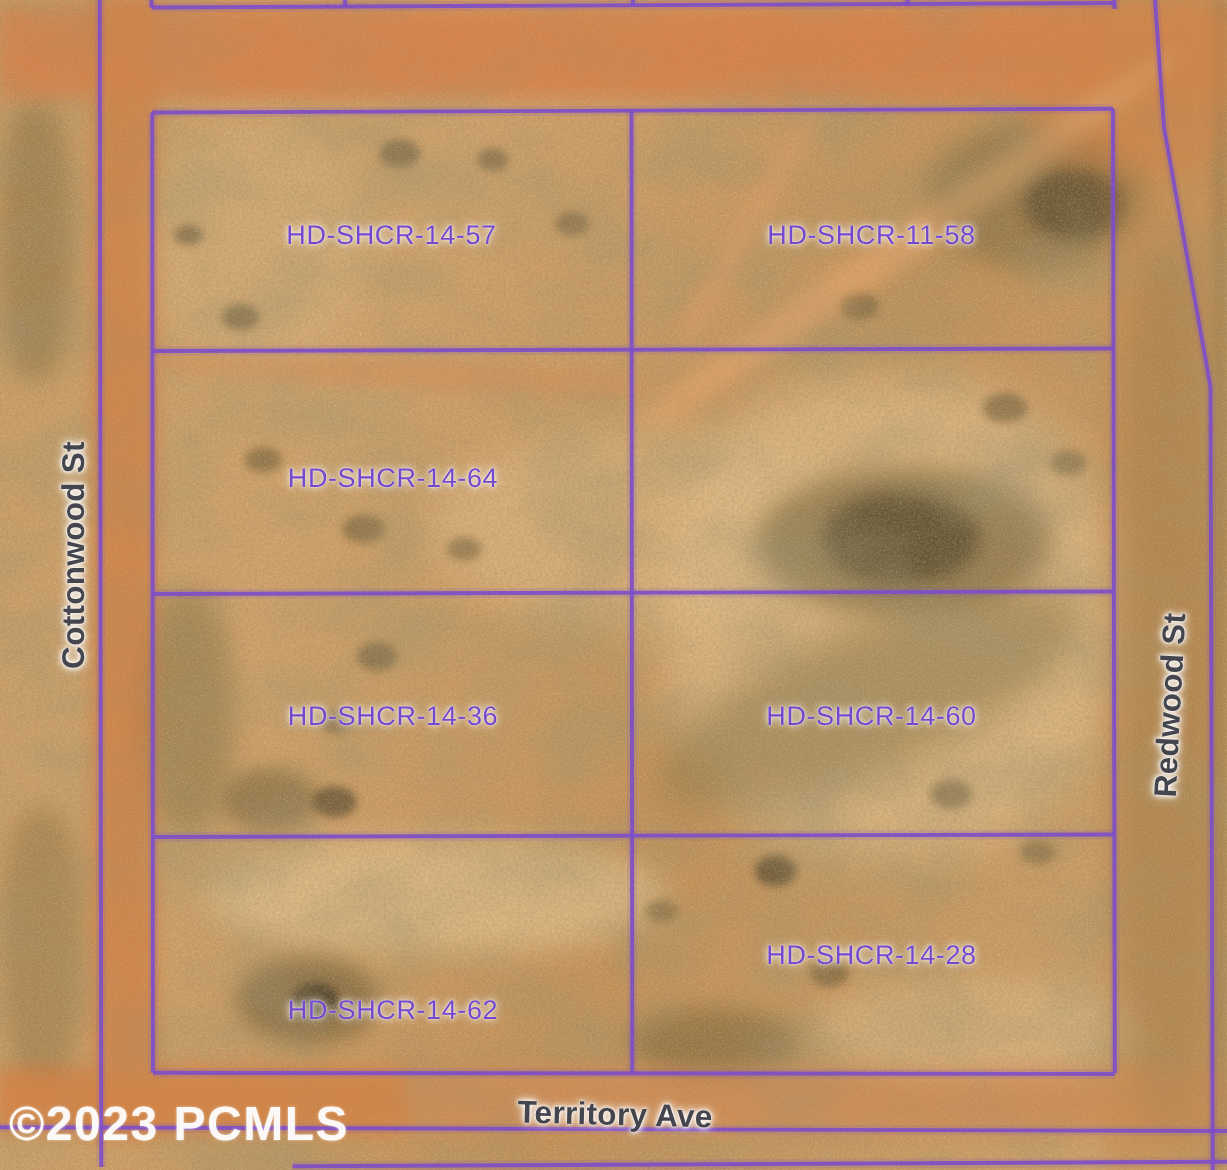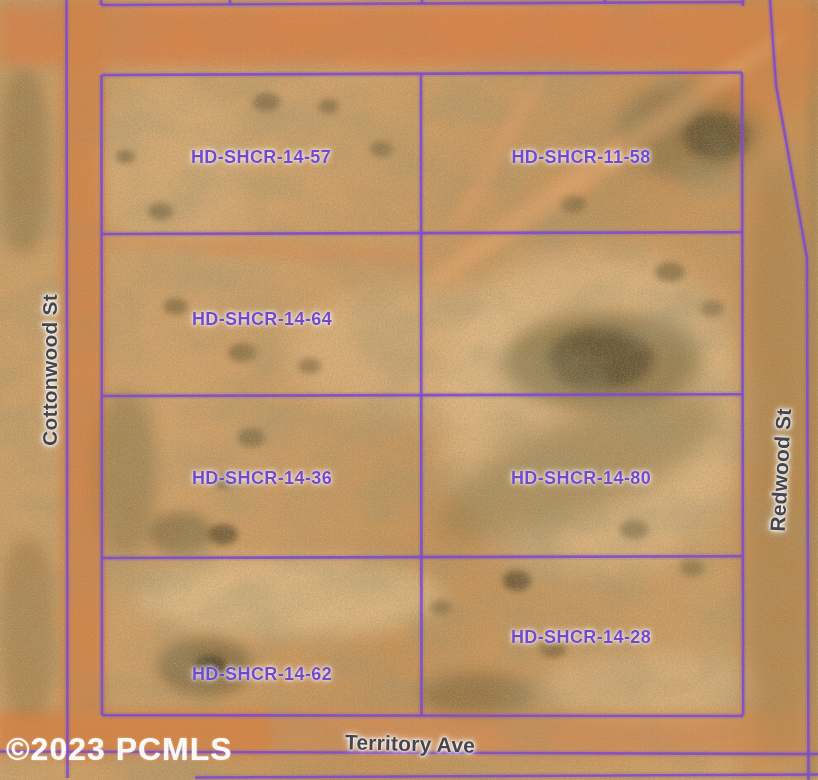--- a/index.html
+++ b/index.html
@@ -14,21 +14,21 @@
     font-family:"Liberation Sans",sans-serif;
     background:linear-gradient(115deg,#c79a63 0%,#cfa069 30%,#c39057 60%,#cfa26b 100%);
   }
   .layer{position:absolute;inset:0;}
   .patch{position:absolute;}
   .noise-svg,.bounds-svg{position:absolute;left:0;top:0;}
   .bline{fill:none;stroke:var(--line);stroke-width:2.6;opacity:.9;}
   .bline-glow{fill:none;stroke:var(--line);stroke-width:6.5;opacity:.16;}
   .plabel{
     position:absolute;transform:translate(-50%,-50%);
-    color:var(--plabel);font-size:18px;font-weight:700;letter-spacing:.4px;white-space:nowrap;
+    color:var(--plabel);font-size:18px;font-weight:400;letter-spacing:.4px;white-space:nowrap;
     text-shadow:0 0 1px #fff,0 0 4px rgba(255,255,255,.95),0 0 8px rgba(255,255,255,.65);
     z-index:30;
   }
   .slabel{
     position:absolute;transform:translate(-50%,-50%);
     color:var(--slabel);font-size:21px;font-weight:700;letter-spacing:.2px;white-space:nowrap;
     text-shadow:0 0 1px #fff,0 0 3px #fff,0 0 5px #fff,0 0 8px rgba(255,255,255,.85);
     z-index:28;
   }
   .slabel.vert{transform:translate(-50%,-50%) rotate(-90deg);}
@@ -168,21 +168,21 @@
         <path d="M101.6,234 L742.3,232.3" class="bline"></path>
         <path d="M101.7,396 L742.5,394.3" class="bline"></path>
         <path d="M101.8,558 L742.8,556.3" class="bline"></path>
       </g>
   </svg>
 
   <div class="plabel" style="left:261px;top:157px">HD-SHCR-14-57</div>
   <div class="plabel" style="left:581px;top:157px">HD-SHCR-11-58</div>
   <div class="plabel" style="left:262px;top:319px">HD-SHCR-14-64</div>
   <div class="plabel" style="left:262px;top:478px">HD-SHCR-14-36</div>
-  <div class="plabel" style="left:581px;top:478px">HD-SHCR-14-80</div>
+  <div class="plabel" style="left:581px;top:478px">HD-SHCR-14-60</div>
   <div class="plabel" style="left:262px;top:674px">HD-SHCR-14-62</div>
   <div class="plabel" style="left:581px;top:637px">HD-SHCR-14-28</div>
 
   <div class="slabel vert" style="left:50px;top:370px">Cottonwood St</div>
   <div class="slabel vert-r" style="left:781px;top:470px">Redwood St</div>
   <div class="slabel tilt" style="left:410px;top:744px">Territory Ave</div>
 
   <div class="watermark">©2023 PCMLS</div>
 </div>
 

